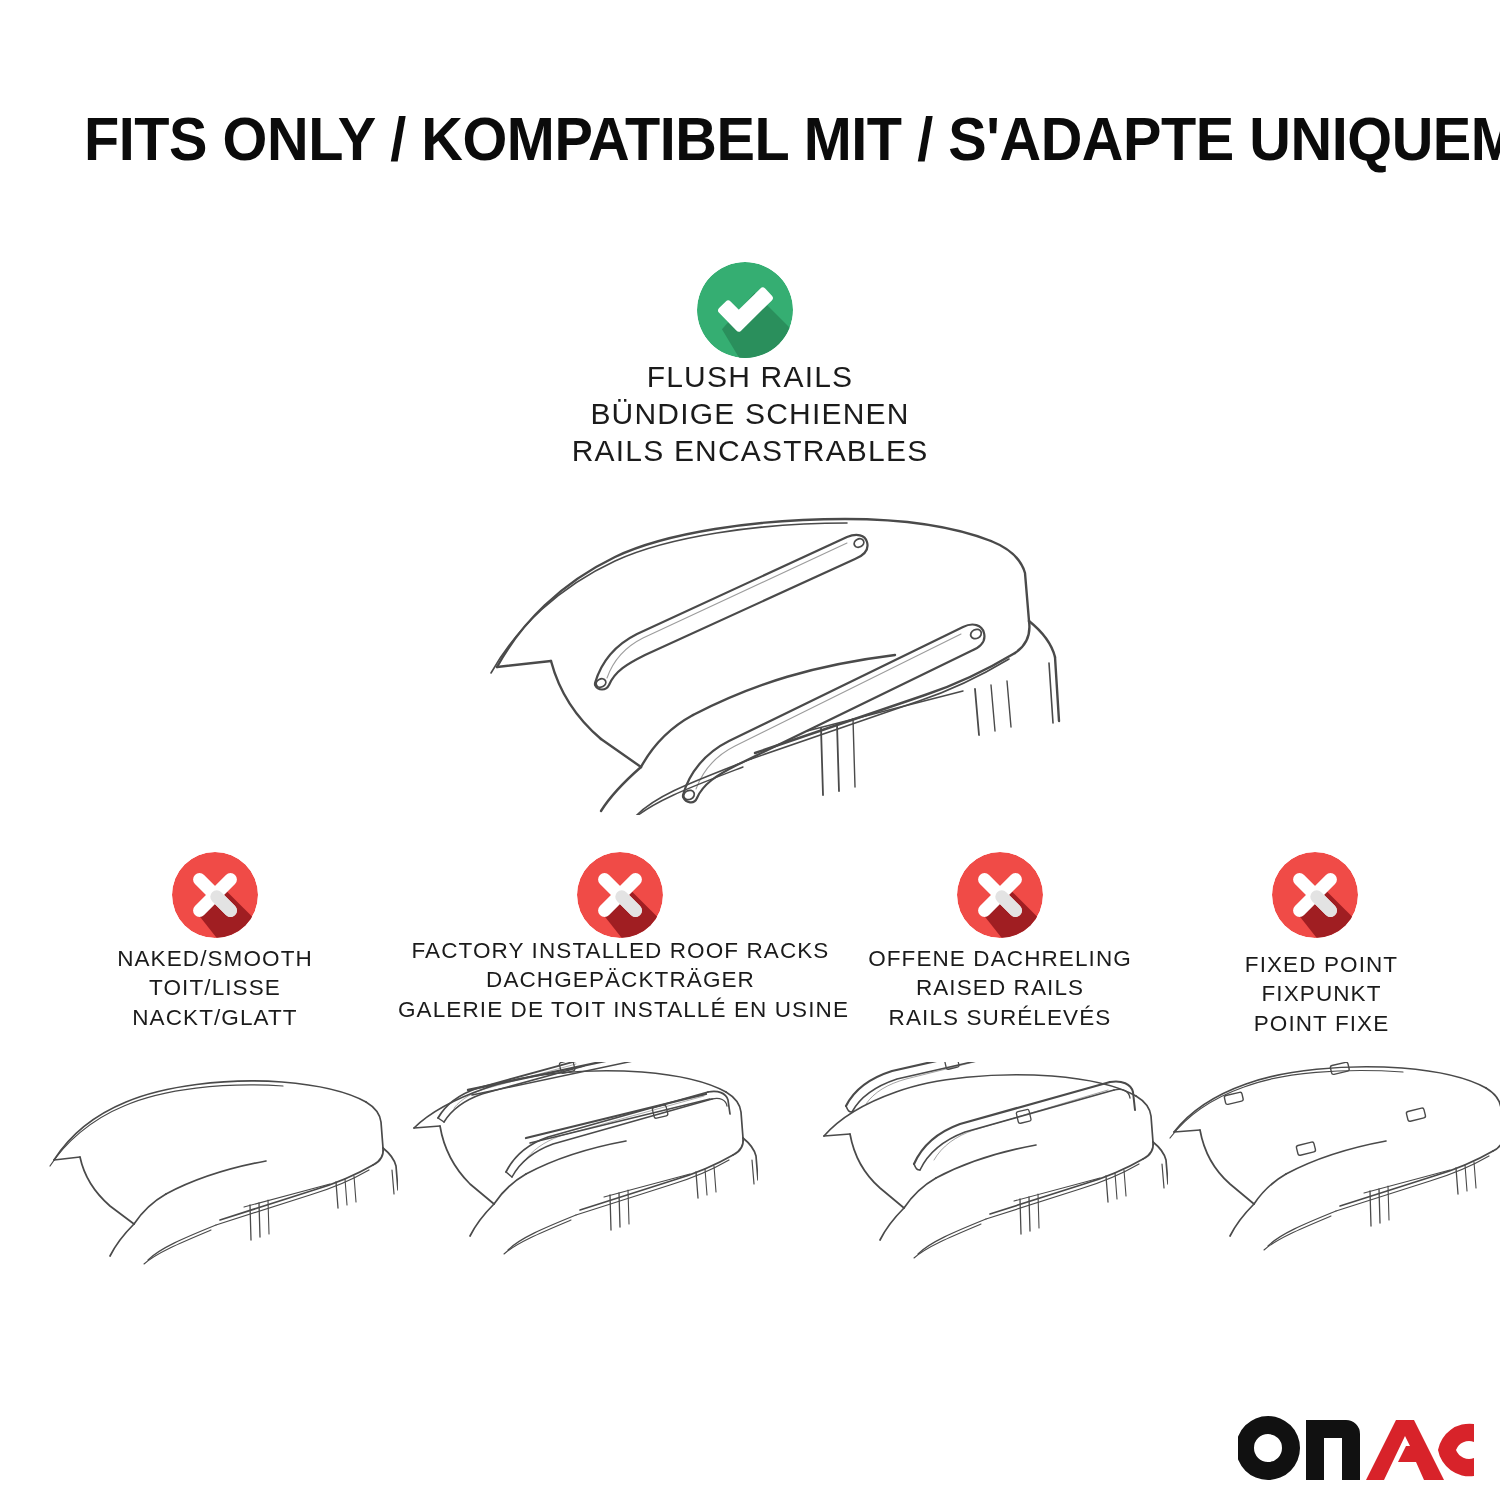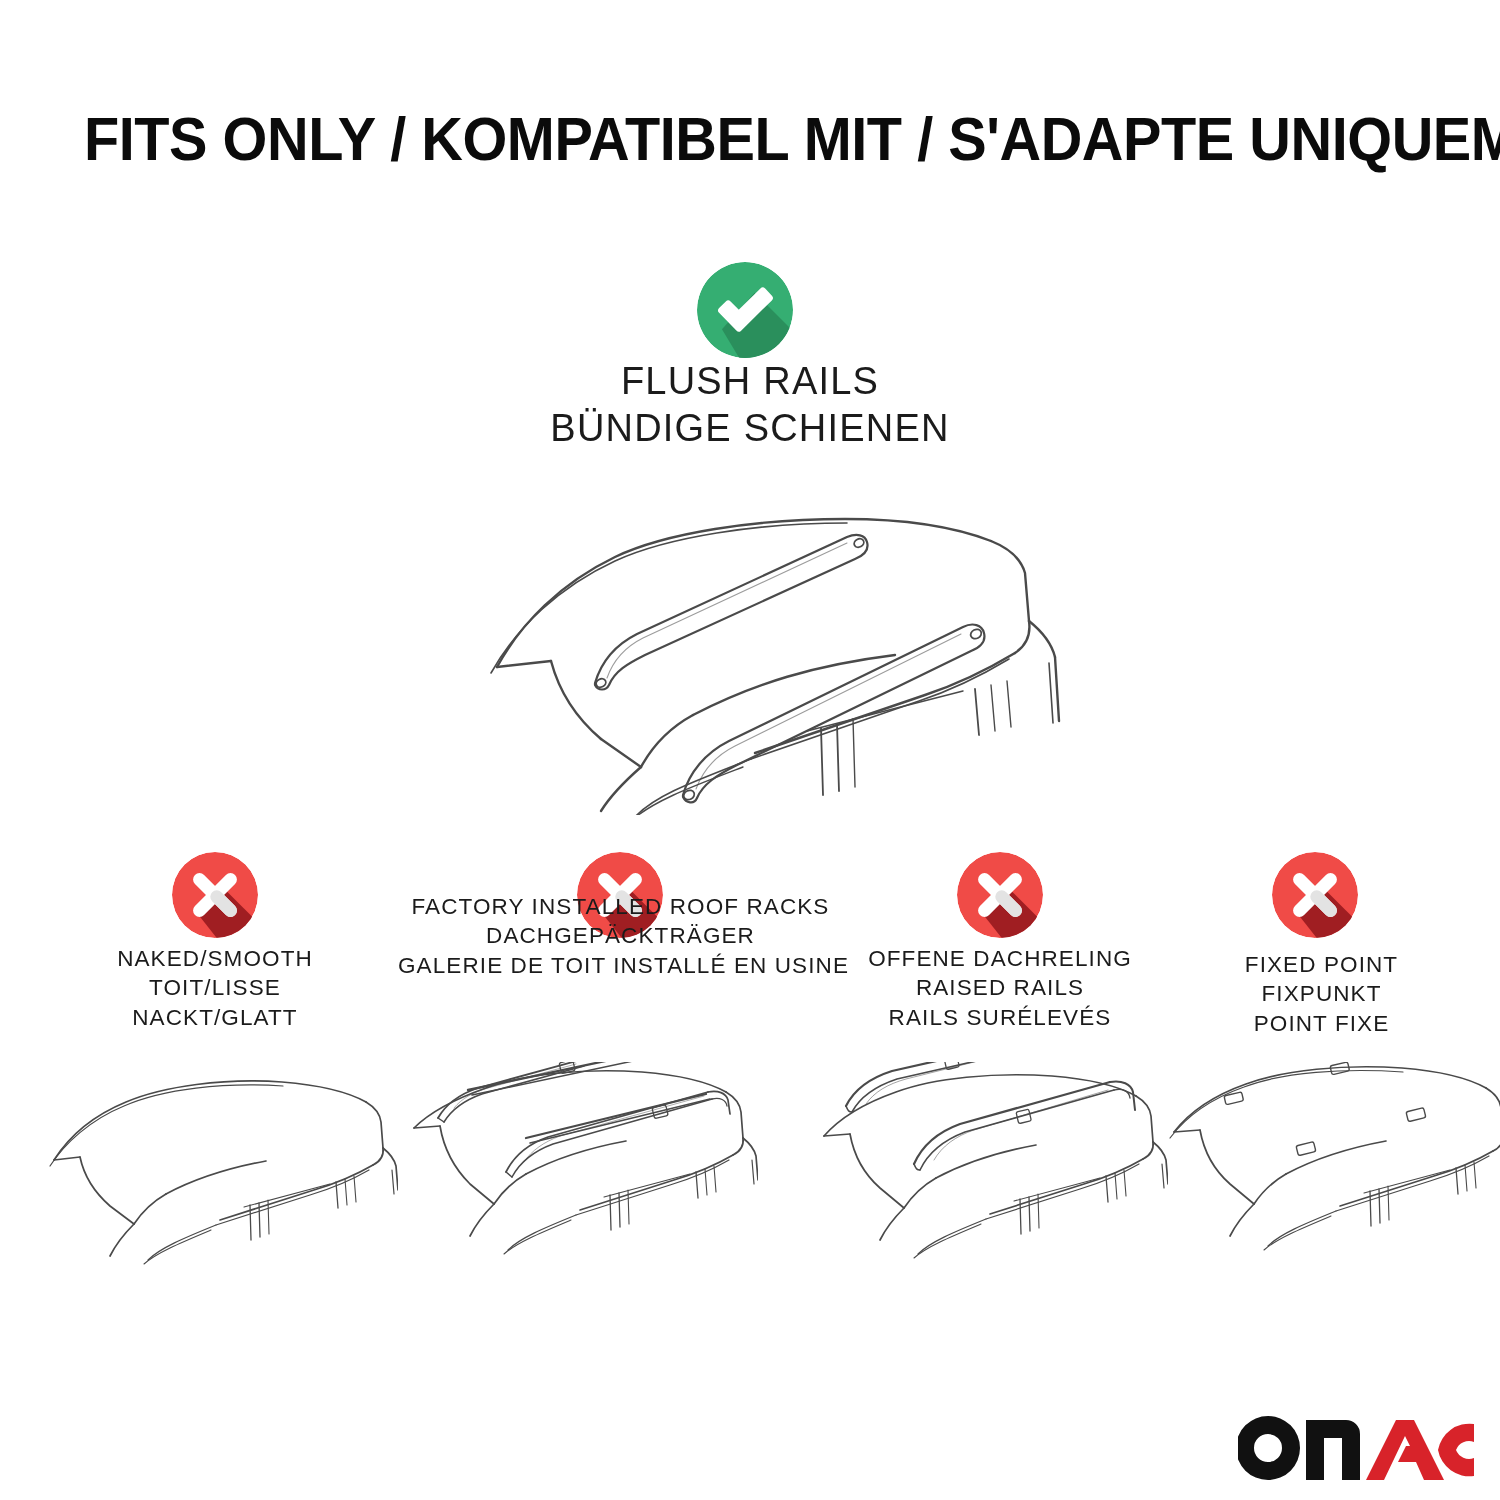--- a/index.html
+++ b/index.html
@@ -48,21 +48,21 @@
   #x-badge-3  { left: 957px; }
   #x-badge-4  { left: 1272px; }
 
   
   #ok-heading {
     position: absolute;
     left: 300px;
     top: 358px;
     width: 900px;
     text-align: center;
-    font-size: 38px;
+    font-size: 30px;
     font-weight: 300;
     letter-spacing: 1.2px;
     color: #1b1b1b;
     line-height: 1.24;
   }
   #ok-heading div { white-space: nowrap; }
 
   #ok-illustration {
     position: absolute;
     left: 455px;
@@ -77,21 +77,21 @@
     text-align: center;
     font-size: 22.5px;
     font-weight: 400;
     letter-spacing: 1.1px;
     color: #1b1b1b;
     line-height: 1.3;
   }
   .col-label div { white-space: nowrap; }
 
   #label-1 { left: 45px;   top: 944px;  width: 340px; }
-  #label-2 { left: 398px;  top: 892px;  width: 445px; }
+  #label-2 { left: 398px;  top: 936px;  width: 445px; }
   #label-3 { left: 845px;  top: 944px;  width: 310px; }
   #label-4 { left: 1184px; top: 950px;  width: 275px; }
 
   .col-illustration {
     position: absolute;
     top: 1062px;
     width: 350px;
     height: 215px;
   }
   #ill-1 { left: 48px;   }
@@ -120,20 +120,21 @@
     <svg viewBox="0 0 100 100">
       <circle cx="50" cy="50" r="50" fill="#35AE72"></circle>
       <path d="M60 32 L100 72 L100 100 L44 100 L26 70 Z" fill="#2A8F5C"></path>
       <path d="M25.5 50.5 L32.5 43.5 L43.5 54.5 L68.5 30 L75.5 37.5 L43.5 69 Z" fill="#FFFFFF" stroke="#FFFFFF" stroke-width="7" stroke-linejoin="round" stroke-linecap="round"></path>
     </svg>
   </div>
 
   <div id="ok-heading">
     <div>FLUSH RAILS</div>
     <div>BÜNDIGE SCHIENEN</div>
+    <div>RAILS ENCASTRABLES</div>
   </div>
 
   <div id="ok-illustration">
     <svg viewBox="0 0 620 320" fill="none" stroke="#4A4A4A" stroke-width="2.4" stroke-linecap="round" stroke-linejoin="round">
 
       <path d="M42 172 C66 128 106 88 160 62 C210 38 300 24 390 24
                C450 24 500 32 536 46"></path>
       <path d="M536 46 C556 54 566 64 570 78 L574 126"></path>
       <path d="M574 126 C576 140 572 150 560 158"></path>
 

